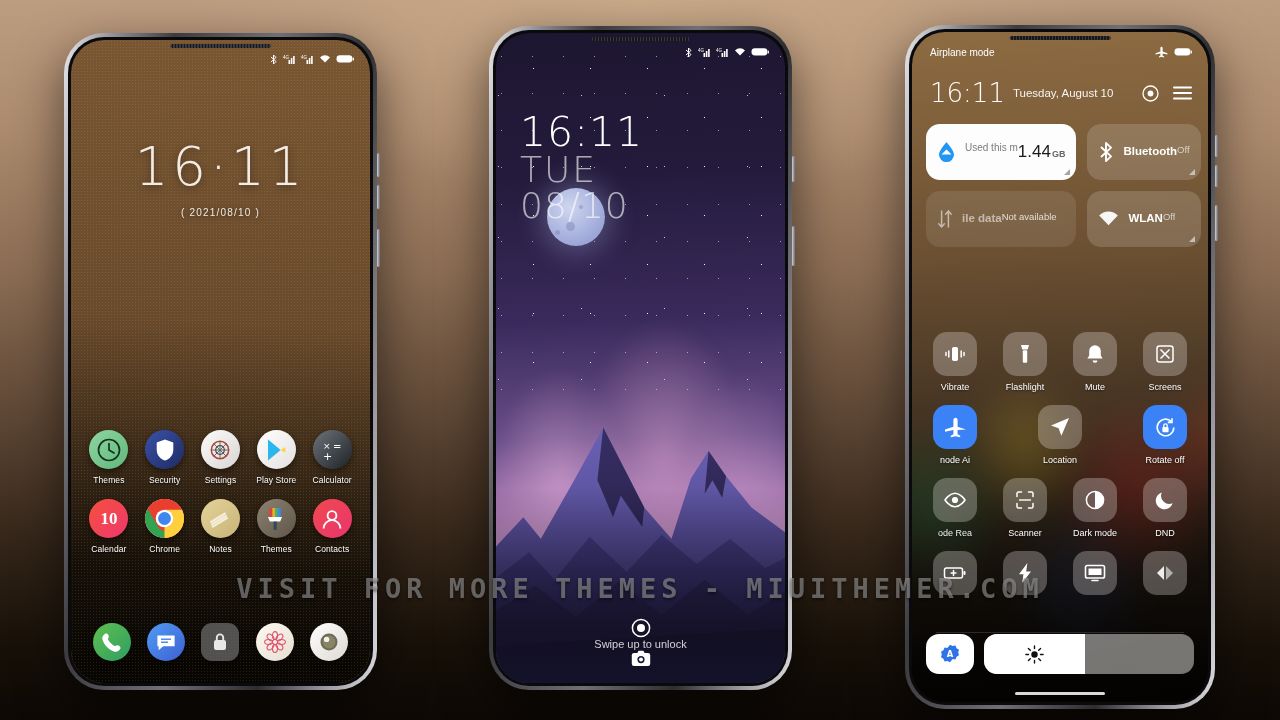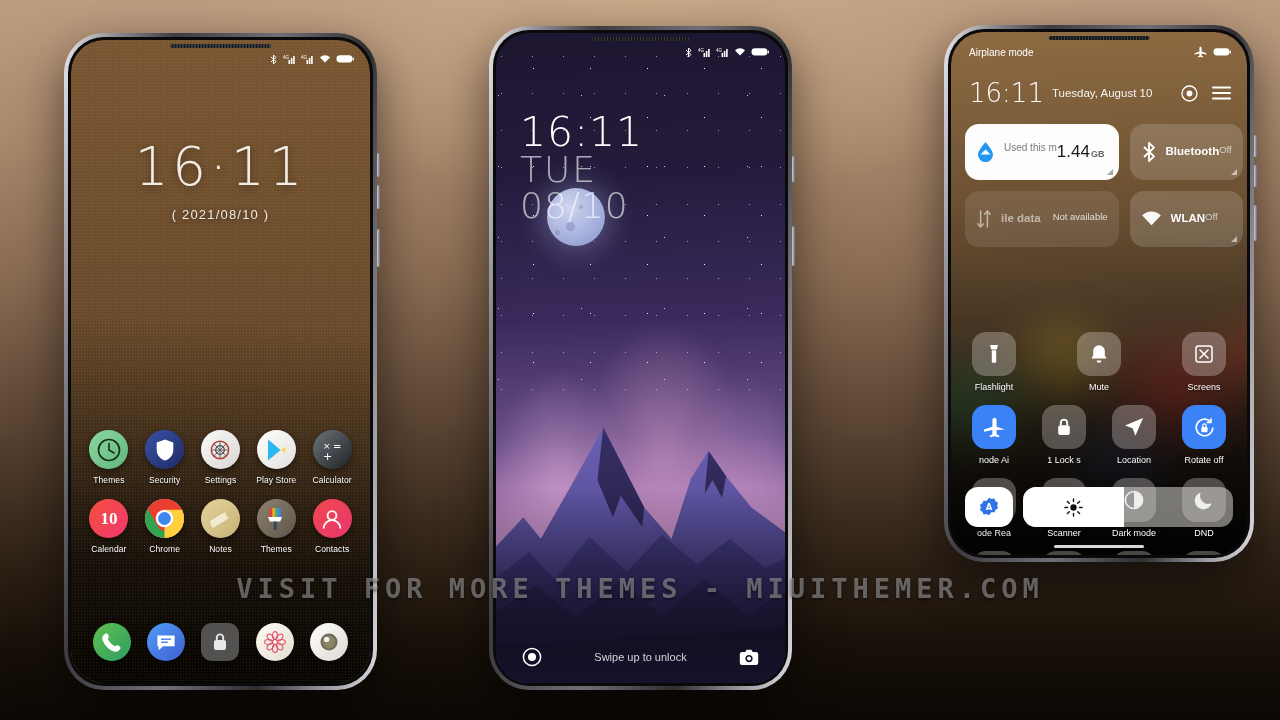--- a/index.html
+++ b/index.html
@@ -18,21 +18,21 @@
      background:linear-gradient(100deg,#e9e9ec 0%,#8d8d93 12%,#3c3c40 26%,#6f6f75 50%,#2e2e31 72%,#9a9aa0 88%,#dcdce0 100%);
      padding:4px;box-shadow:0 18px 48px rgba(0,0,0,.55);}
   .phone .inner-ring{border-radius:36px;background:#0a0a0c;padding:3px;height:100%;}
   .screen{position:relative;border-radius:33px;overflow:hidden;height:100%;width:100%;background:#000;}
   .earpiece{position:absolute;top:4px;left:50%;transform:translateX(-50%);
      width:34%;height:4px;border-radius:3px;
      background:repeating-linear-gradient(90deg,#3a3a3e 0 1.5px,#18181a 1.5px 3px);z-index:40;}
 
   #phone1{left:64px;top:33px;width:313px;height:657px;}
   #phone2{left:489px;top:26px;width:303px;height:664px;}
-  #phone3{left:944px;top:25px;width:310px;height:537px;}
+  #phone3{left:905px;top:25px;width:310px;height:684px;}
 
   
   .btn-side{position:absolute;width:3px;border-radius:2px;
      background:linear-gradient(90deg,#cfcfd4,#6a6a70);}
 
   
   .statusbar{position:absolute;top:0;left:0;right:0;height:30px;display:flex;align-items:center;
      justify-content:flex-end;gap:5px;padding:8px 16px 0 0;z-index:30;color:#fff;}
   .sb-ic{display:block;}
 
@@ -82,21 +82,21 @@
      box-shadow:0 0 26px 8px rgba(170,182,230,.30);}
   .moon .crater{position:absolute;border-radius:50%;background:rgba(120,130,180,.45);}
   .mountains{position:absolute;left:0;right:0;bottom:0;height:48%;}
 
   .lockclock{position:absolute;left:24px;top:80px;z-index:12;color:#fff;}
   .lc-time{font-size:41px;font-weight:300;letter-spacing:1px;line-height:.95;font-family:"DejaVu Sans",sans-serif;}
   .lc-day{font-size:36px;font-weight:300;letter-spacing:2px;line-height:1.0;color:rgba(255,255,255,.62);font-family:"DejaVu Sans",sans-serif;}
   .lc-date{font-size:36px;font-weight:300;letter-spacing:1px;line-height:1.0;color:rgba(255,255,255,.62);font-family:"DejaVu Sans",sans-serif;}
 
   .lockbottom{position:absolute;left:0;right:0;bottom:16px;display:flex;align-items:center;
-     justify-content:space-between;padding:0 26px;z-index:15;}
+     justify-content:space-between;padding:0 26px;z-index:15;flex-direction:column;}
   .swipetxt{font-size:11px;color:rgba(255,255,255,.80);}
 
   
   .ccbg{position:absolute;inset:0;
      background:linear-gradient(178deg,#8d6b42 0%,#7e5f3b 16%,#6a4f31 34%,#4c3926 52%,#302518 70%,#1b140d 86%,#0d0905 100%);}
   .ccglow{position:absolute;left:-10%;right:-10%;top:52%;height:48%;
      background:
       radial-gradient(ellipse 30% 38% at 14% 40%, rgba(42,120,70,.42), transparent 70%),
       radial-gradient(ellipse 26% 34% at 40% 22%, rgba(190,160,40,.34), transparent 70%),
       radial-gradient(ellipse 34% 40% at 72% 34%, rgba(185,40,40,.40), transparent 72%),
@@ -187,21 +187,21 @@
             <path d="M6 8.6 1 3.4A7 7 0 0 1 11 3.4z" fill="#fff"></path>
           </svg>
         <svg class="sb-ic" width="18" height="10" viewBox="0 0 18 10">
             <rect x="0.5" y="1.2" width="16" height="7.2" rx="3.4" fill="#fff"></rect>
             <rect x="16.8" y="3.4" width="1.1" height="3" rx="0.5" fill="#fff"></rect>
           </svg>
       </div>
 
       <div style="position:absolute;left:0;right:0;top:100px;text-align:center;z-index:12;">
         <div style="font-size:53px;font-weight:300;color:#f3ece4;letter-spacing:4px;line-height:1;font-family:'DejaVu Sans',sans-serif;text-shadow:0 2px 8px rgba(0,0,0,.45);">16·11</div>
-        <div style="font-size:13px;color:#f0e9e1;letter-spacing:1.2px;margin-top:14px;text-shadow:0 1px 5px rgba(0,0,0,.5);">( 2021/08/10 )</div>
+        <div style="font-size:10px;color:#f0e9e1;letter-spacing:1.2px;margin-top:14px;text-shadow:0 1px 5px rgba(0,0,0,.5);">( 2021/08/10 )</div>
       </div>
 
       <div class="homegrid">
 
         <div class="iconrow">
           <div class="appcell">
             <div class="appicon" style="background:linear-gradient(135deg,#8fd6a0,#5eb87c);">
               <svg width="26" height="26" viewBox="0 0 26 26">
                   <circle cx="13" cy="13" r="10.5" fill="none" stroke="#16321e" stroke-width="1.7"></circle>
                   <path d="M13 6.5V13l5 3" stroke="#16321e" stroke-width="1.7" fill="none" stroke-linecap="round"></path>
@@ -496,41 +496,50 @@
           </div>
           <div class="bt-corner"></div>
         </div>
 
         <div class="bigtile dim">
           <svg width="16" height="20" viewBox="0 0 16 20">
               <path d="M4.6 2v16M4.6 18 1.8 14.8M4.6 18 7.4 14.8M11.4 18V2M11.4 2 8.6 5.2M11.4 2l2.8 3.2" stroke="rgba(255,255,255,.55)" stroke-width="1.5" fill="none" stroke-linecap="round"></path>
             </svg>
           <div class="bt-txt">
             <span class="bt-title">ile data</span>
-            <span class="bt-sub" style="color:rgba(255,255,255,.78);margin-left:12px;">Not available</span>
+            <span class="bt-sub" style="color:rgba(255,255,255,.78);">Not available</span>
           </div>
         </div>
 
         <div class="bigtile">
           <svg width="21" height="16" viewBox="0 0 21 16">
               <path d="M10.5 14.2 1.2 4.5A13 13 0 0 1 19.8 4.5z" fill="#fff" opacity=".95"></path>
             </svg>
           <div class="bt-txt">
             <span class="bt-title">WLAN</span>
             <span class="bt-sub">Off</span>
           </div>
           <div class="bt-corner"></div>
         </div>
       </div>
 
       <div class="toggles">
 
         <div class="togglerow">
           <div class="tgl">
             <div class="tglbtn">
+                <svg width="22" height="22" viewBox="0 0 22 22">
+                  <rect x="8" y="4" width="6" height="14" rx="1.8" fill="#fff"></rect>
+                  <path d="M4.8 8v6M2 9.5v3M17.2 8v6M20 9.5v3" stroke="#fff" stroke-width="1.5" stroke-linecap="round"></path>
+                </svg>
+              </div>
+            <span class="tgllabel">Vibrate</span>
+          </div>
+          <div class="tgl">
+            <div class="tglbtn">
                 <svg width="20" height="22" viewBox="0 0 20 22">
                   <path d="M6 2h8l-1.3 4.6H7.3z" fill="#fff"></path>
                   <rect x="7.8" y="7.2" width="4.4" height="12.6" rx="1.1" fill="#fff"></rect>
                 </svg>
               </div>
             <span class="tgllabel">Flashlight</span>
           </div>
           <div class="tgl">
             <div class="tglbtn">
                 <svg width="20" height="22" viewBox="0 0 20 22">
@@ -552,29 +561,20 @@
         </div>
 
         <div class="togglerow">
           <div class="tgl">
             <div class="tglbtn on">
                 <svg width="23" height="23" viewBox="0 0 23 23">
                   <path d="M22 13.6 13.6 10.7V4.1c0-1.2-.9-2.3-2.1-2.3S9.4 2.9 9.4 4.1v6.6L1 13.6v2.2l8.4-1.8v4.2L6.8 19.8v1.5l4.7-1.1 4.7 1.1v-1.5L13.6 18.2V14z" fill="#fff"></path>
                 </svg>
               </div>
             <span class="tgllabel">node    Ai</span>
-          </div>
-          <div class="tgl">
-            <div class="tglbtn">
-                <svg width="20" height="22" viewBox="0 0 20 22">
-                  <rect x="4.2" y="9.2" width="11.6" height="9.8" rx="2.1" fill="#fff"></rect>
-                  <path d="M6.8 9.2V6.8a3.2 3.2 0 0 1 6.4 0v2.4" fill="none" stroke="#fff" stroke-width="1.9"></path>
-                </svg>
-              </div>
-            <span class="tgllabel">1    Lock s</span>
           </div>
           <div class="tgl">
             <div class="tglbtn">
                 <svg width="22" height="22" viewBox="0 0 22 22">
                   <path d="M20 2 2 9.4l7.6 2.8 2.8 7.6z" fill="#fff"></path>
                 </svg>
               </div>
             <span class="tgllabel">Location</span>
           </div>
           <div class="tgl">

